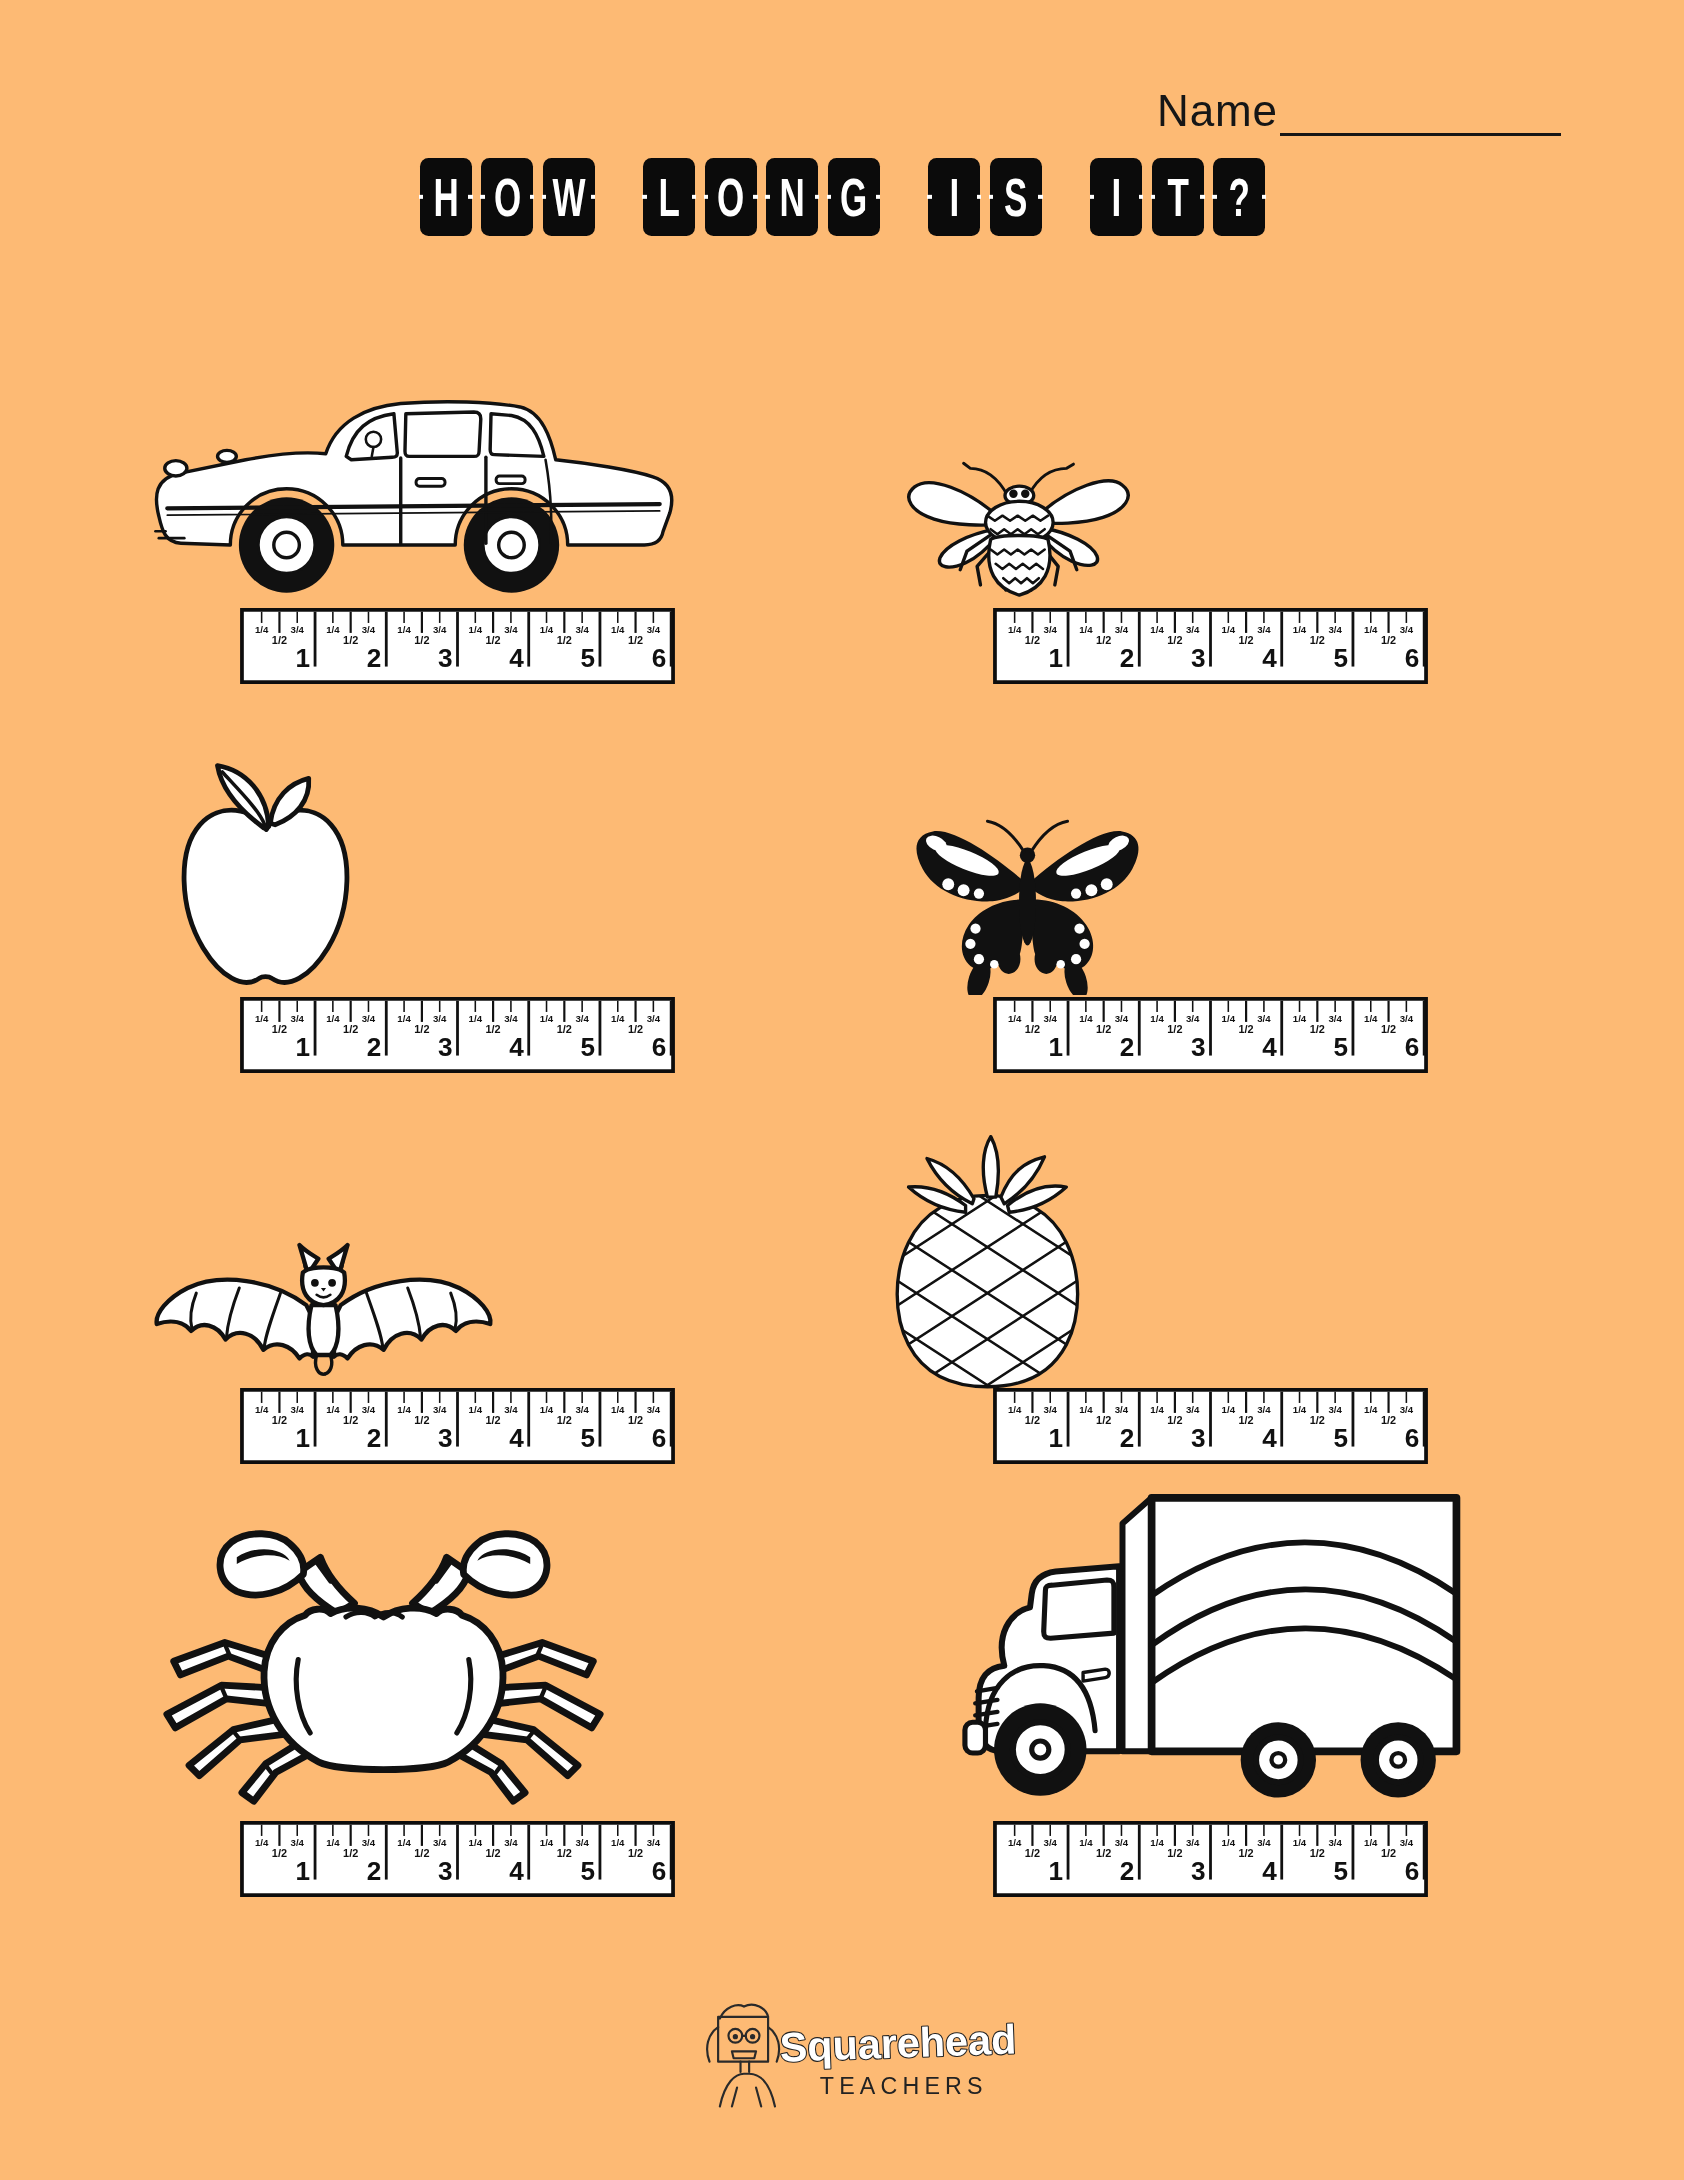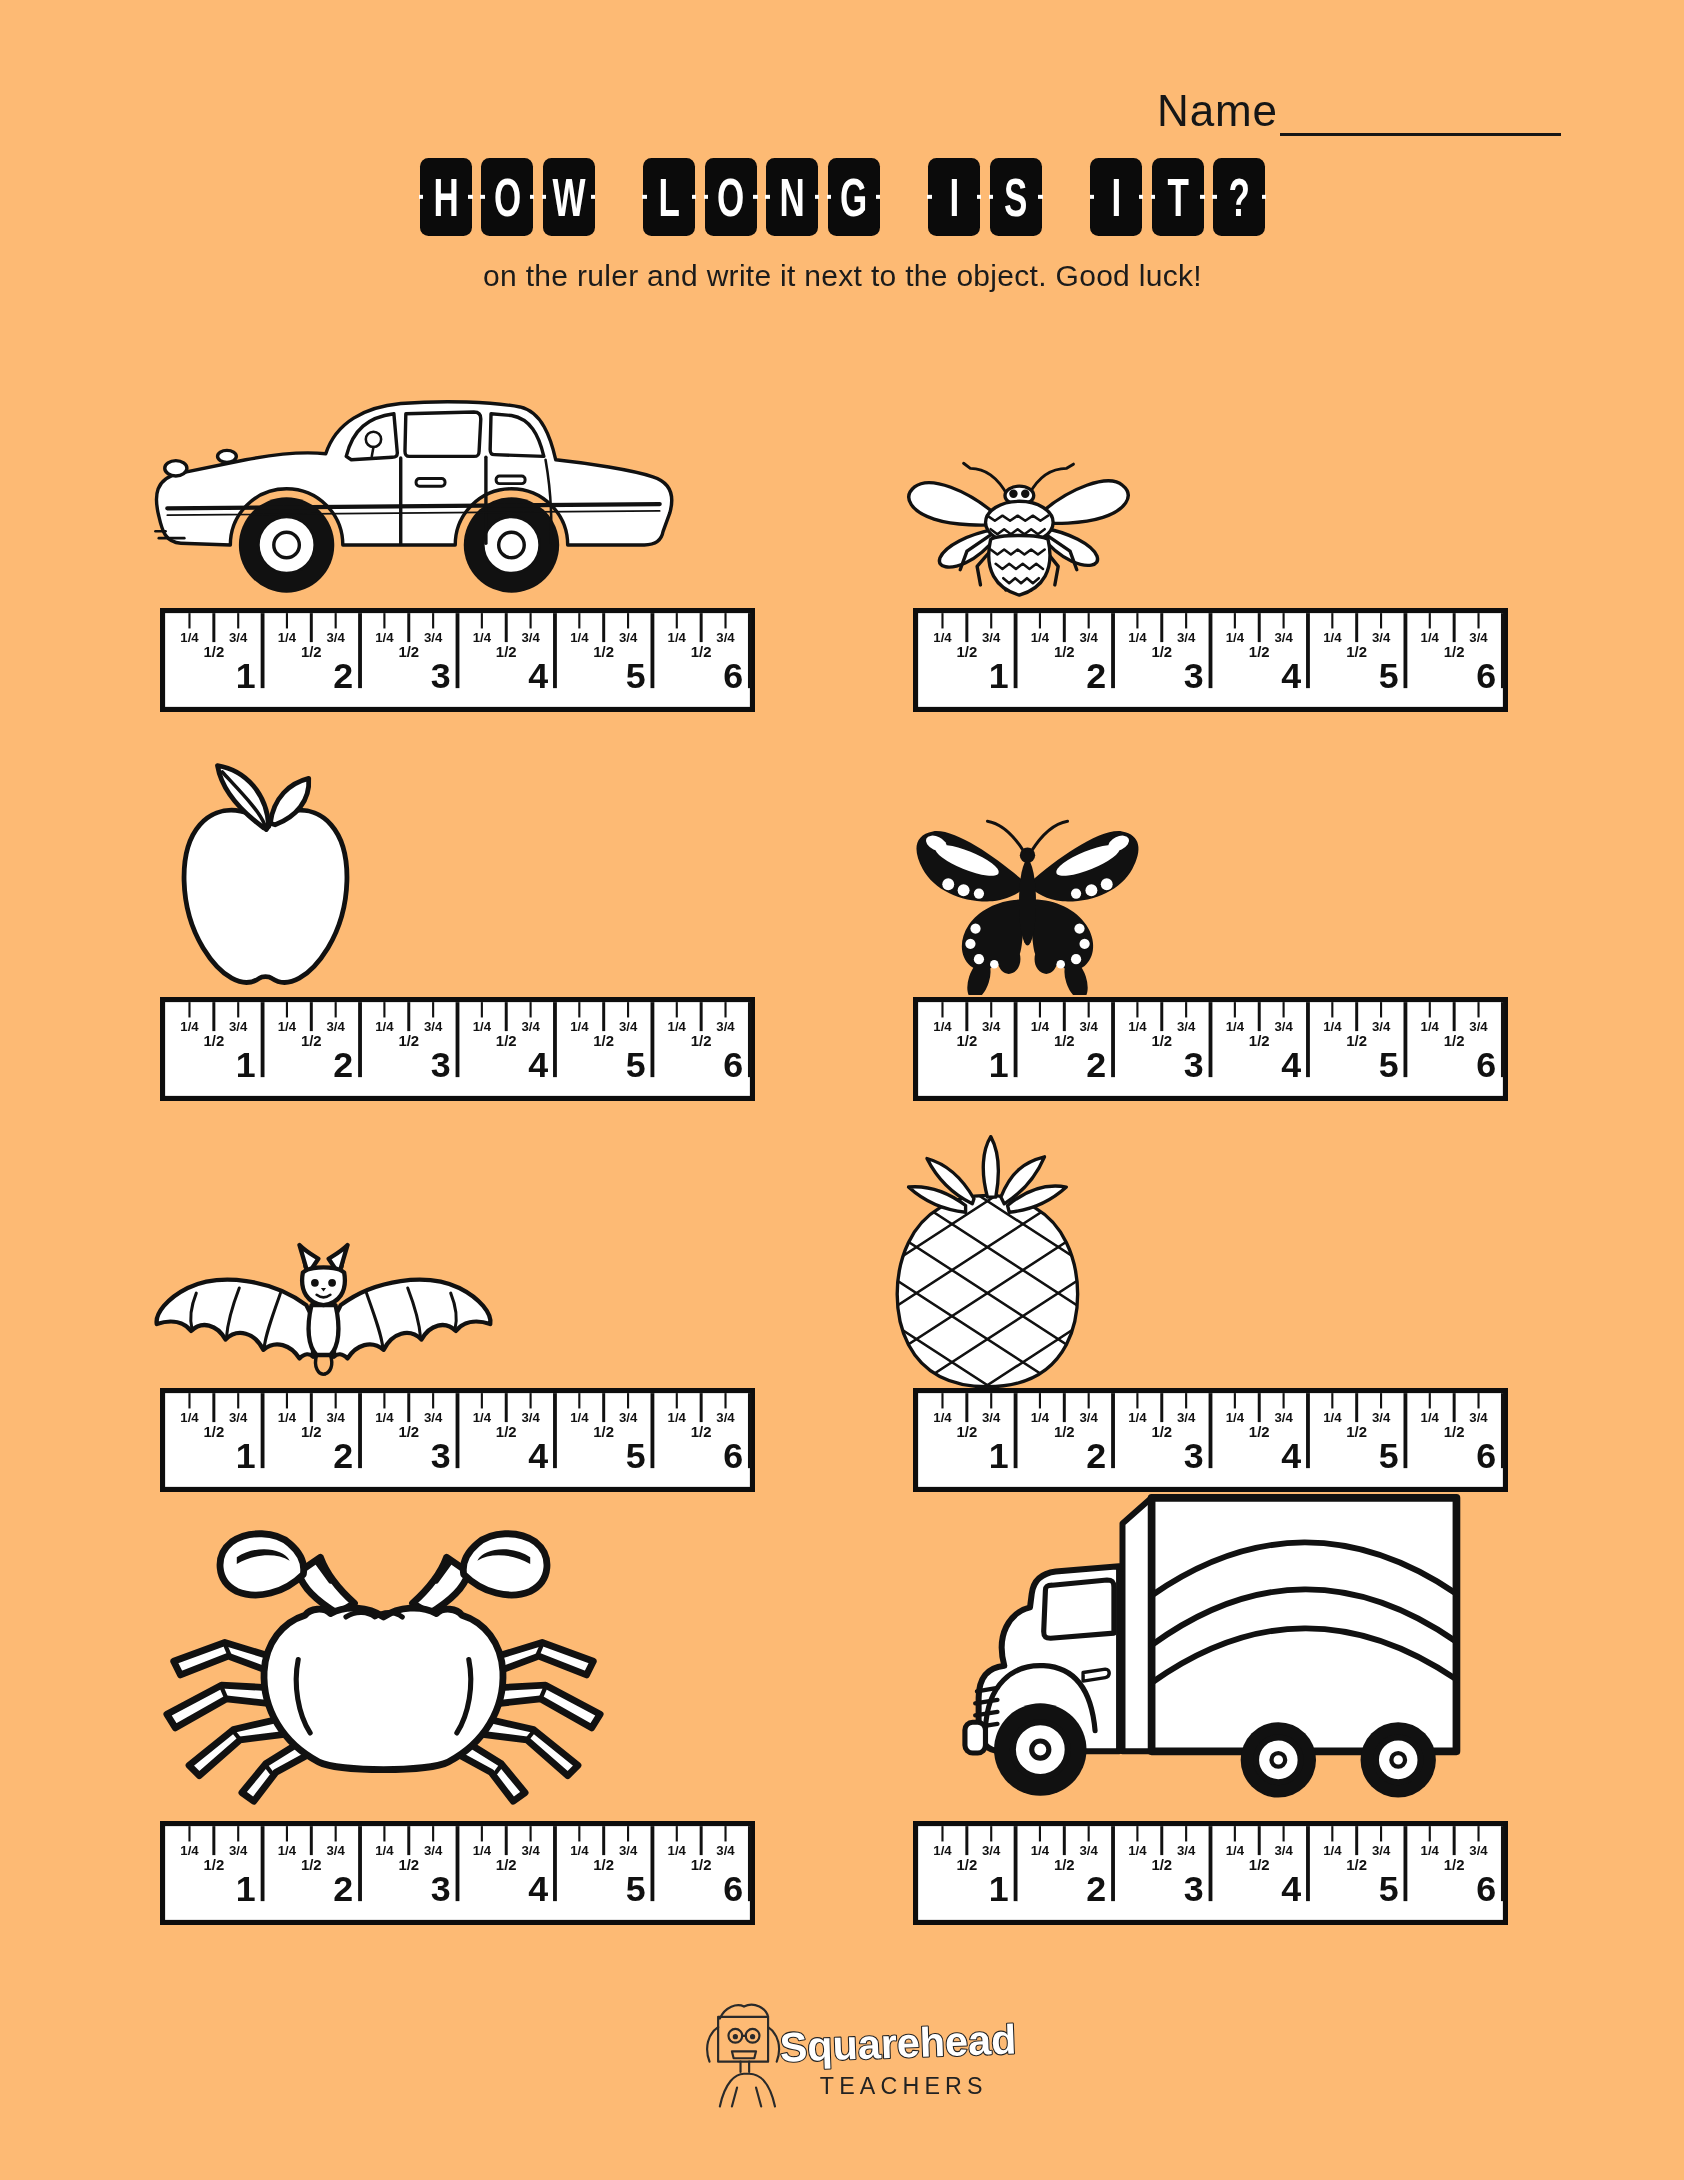--- a/index.html
+++ b/index.html
@@ -34,21 +34,21 @@
     transform:scaleX(0.66); display:block;
   }
   .tile-gap{width:30px; height:78px;}
   .instructions{
     position:absolute; left:0; right:0; top:256px; text-align:center;
     font-size:30px; line-height:1.35; color:#1b1b1b; letter-spacing:0.3px;
   }
   
   .fig{position:absolute; margin:0; padding:0;}
   .fig svg{width:100%; height:100%; display:block;}
-  .ruler-slot{position:absolute; width:595px; height:104px;}
+  .ruler-slot{position:absolute; width:595px; height:76px;}
   .ruler-slot svg{width:100%; height:100%; display:block;}
   .ruler-slot text{font-family:"Liberation Sans", sans-serif; fill:#111;}
   
   .footer-logo{position:absolute; left:694px; top:1992px; width:336px; height:135px;}
   .footer-logo svg{width:100%; height:100%; display:block;}
   .footer-logo text{font-family:"Liberation Sans", sans-serif;}
 </style>
 </head>
 <body>
 
@@ -95,21 +95,20 @@
       </div>
       <div class="tile">
         <span>T</span>
       </div>
       <div class="tile">
         <span>?</span>
       </div>
     </div>
 
   <div class="instructions">
-    <div>on the ruler and write it next to the object. Good luck!</div>
   </div>
 
   <figure class="fig" style="left:145px; top:378px; width:537px; height:230px;" aria-label="car">
     <svg viewBox="0 0 630 270" fill="none" stroke="#111" stroke-width="4" stroke-linejoin="round" stroke-linecap="round">
       <path fill="#fff" d="M16,162 C10,138 12,118 40,112 L118,96 C165,87 195,87 212,89 C224,52 258,34 300,30 C352,26 408,28 440,34 C466,40 476,70 482,96 C520,100 572,108 596,116 C618,123 621,140 616,158 L608,180 C606,192 598,196 586,196 L496,196 A66,66 0 0 0 364,196 L232,196 A66,66 0 0 0 100,196 L42,194 C24,193 20,180 16,162 Z"></path>
       <circle cx="166" cy="196" r="56" fill="#111" stroke="none"></circle>
       <circle cx="166" cy="196" r="33" fill="#fff" stroke="#111" stroke-width="3"></circle>
       <circle cx="166" cy="196" r="15" fill="#fff" stroke="#111" stroke-width="4"></circle>
       <circle cx="430" cy="196" r="56" fill="#111" stroke="none"></circle>
       <circle cx="430" cy="196" r="33" fill="#fff" stroke="#111" stroke-width="3"></circle>

